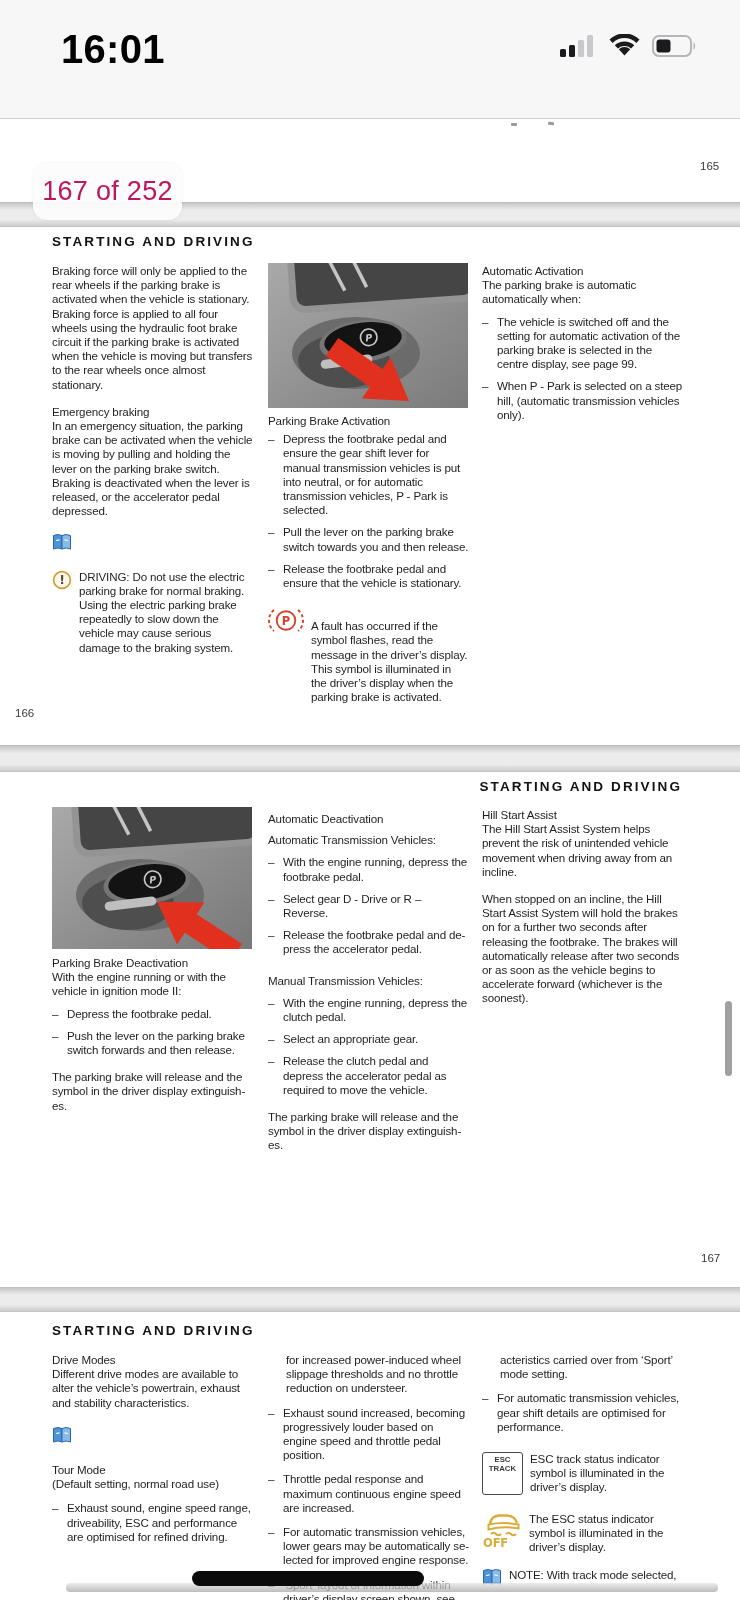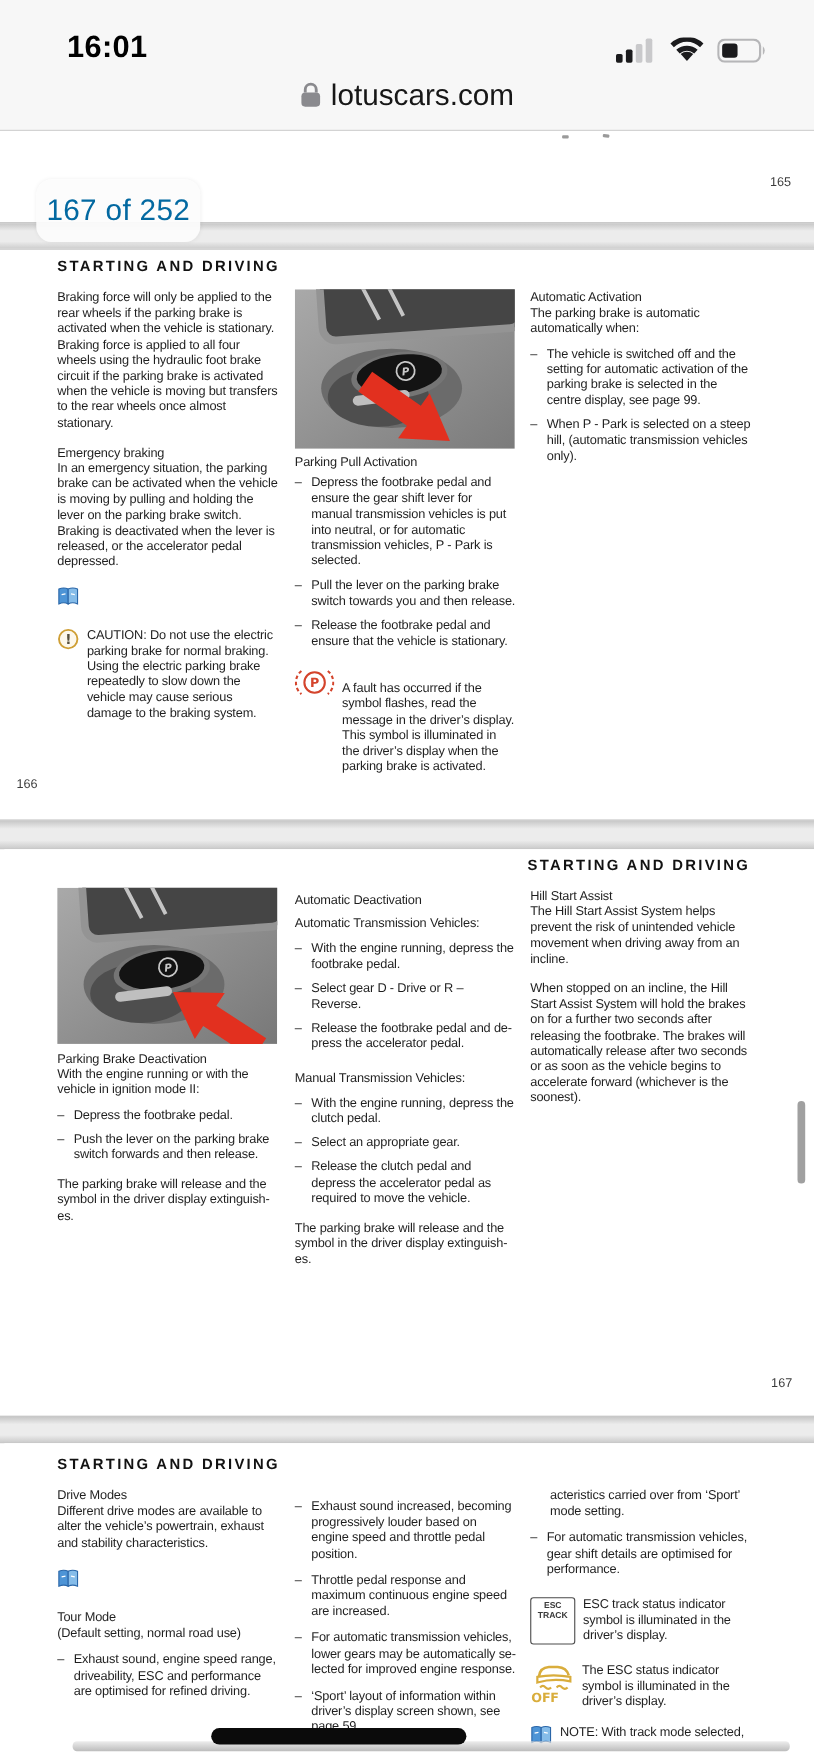--- a/index.html
+++ b/index.html
@@ -2,21 +2,21 @@
 <html><head>
 <meta charset="utf-8">
 <style>
   *{margin:0;padding:0;box-sizing:border-box}
   html,body{background:#ffffff}
   body{font-family:"Liberation Sans",sans-serif;-webkit-font-smoothing:antialiased}
   #screen{position:relative;width:740px;height:1600px;background:#fff;overflow:hidden}
 
   
   .chrome{position:absolute;top:0;left:0;width:740px;height:119px;background:#f7f7f7;border-bottom:1px solid #cfcfcf;z-index:40}
-  .time{position:absolute;left:61px;top:27px;font-size:28px;font-weight:700;color:#000;letter-spacing:.3px}
+  .time{position:absolute;left:61px;top:27px;font-size:40px;font-weight:700;color:#000;letter-spacing:.3px}
   .sicons{position:absolute;right:44px;top:34px;display:flex;align-items:center;gap:11px}
   .urlrow{position:absolute;top:71px;left:0;width:100%;display:flex;justify-content:center;align-items:center;gap:9px}
   .urltext{font-size:27px;color:#171717}
 
   
   .pdfpage{position:absolute;left:4px;width:740px;background:#fff}
   .sechead{position:absolute;font-size:13.5px;font-weight:700;letter-spacing:2.1px;color:#121212;white-space:nowrap}
   .col{position:absolute;width:201px;font-size:11.6px;line-height:14.2px;color:#1f1f1f;letter-spacing:-.15px}
   .b{font-weight:400}
   .gap{margin-top:13px}
@@ -30,21 +30,21 @@
   .iconrow .ic-t{flex:1;margin-left:7px}
   .indent{padding-left:18px}
   .pagenum{position:absolute;font-size:11.5px;color:#3c3c3c}
   .photo{display:block}
 
   
   .band{position:absolute;left:0;width:740px;background:linear-gradient(#c7c7c7,#ececec 30%,#ececec 72%,#cdcdcd);border-top:1px solid #bdbdbd;border-bottom:1px solid #c4c4c4}
 
   
   .pill{position:absolute;left:33px;top:163px;width:149px;height:57px;background:rgba(252,252,252,.93);border-radius:14px;z-index:50;display:flex;align-items:center;justify-content:center;box-shadow:0 0 4px rgba(0,0,0,.06)}
-  .pill span{font-size:27px;color:#0369a1;letter-spacing:.3px}
+  .pill span{font-size:27px;color:#be185d;letter-spacing:.3px}
   .vscroll{position:absolute;left:725px;top:1001px;width:7px;height:75px;background:#8f8f8f;border-radius:4px;opacity:.85;z-index:50}
   .blackpill{position:absolute;left:192px;top:1571px;width:232px;height:15px;background:#0b0b0b;border-radius:8px;z-index:52}
   .graybar{position:absolute;left:66px;top:1583px;width:652px;height:9px;background:linear-gradient(#e6e6e6,#a2a2a2);border-radius:4px;opacity:.72;z-index:51}
   .speck{position:absolute;width:6px;height:3px;background:#9a9a9a;border-radius:1px;z-index:41}
 
   
   .esctrack{width:41px;border:1.5px solid #4a4a4a;border-radius:3px;padding:2px 0;text-align:center;font-size:7.8px;font-weight:700;line-height:9px;color:#3a3a3a;letter-spacing:0;background:#fff}
 
   svg text{font-family:"DejaVu Sans",sans-serif}
 </style>
@@ -66,27 +66,20 @@
         <path d="M16.5 21.5 L10.8 15.2 a8.7 8.7 0 0 1 11.4 0 Z" fill="#1b1b1d"></path>
         <path d="M6.8 11.2 a14.5 14.5 0 0 1 19.4 0 l-3.1 3.4 a10 10 0 0 0 -13.2 0 Z" fill="#1b1b1d"></path>
         <path d="M1.5 5.5 a21.5 21.5 0 0 1 30 0 l-3.1 3.4 a17 17 0 0 0 -23.8 0 Z" fill="#1b1b1d"></path>
       </svg>
       <svg width="44" height="22" viewBox="0 0 44 22">
         <rect x="1" y="1" width="38" height="20" rx="6" fill="none" stroke="#b6b6b8" stroke-width="2"></rect>
         <rect x="4.5" y="4.5" width="14" height="13" rx="3" fill="#1b1b1d"></rect>
         <path d="M41.5 7 a5.5 5.5 0 0 1 0 8 Z" fill="#b6b6b8"></path>
       </svg>
     </div>
-    <div class="urlrow">
-      <svg width="19" height="25" viewBox="0 0 19 25">
-        <path d="M4.5 10 V7.5 a5 5 0 0 1 10 0 V10" fill="none" stroke="#8a8a8e" stroke-width="2.6"></path>
-        <rect x="1" y="10" width="17" height="13" rx="3.5" fill="#8a8a8e"></rect>
-      </svg>
-      <span class="urltext">lotuscars.com</span>
-    </div>
   </div>
 
   <div class="speck" style="left:511px;top:123px"></div>
   <div class="speck" style="left:548px;top:122px;transform:rotate(8deg)"></div>
 
   <div class="pdfpage" style="top:120px;height:82px">
     <div class="pagenum" style="left:696px;top:40px">165</div>
   </div>
 
   <div class="band" style="top:202px;height:25px"></div>
@@ -114,21 +107,21 @@
         </span>
       </div>
 
       <div class="iconrow gap-s">
         <span class="ic">
           <svg width="20" height="20" viewBox="0 0 20 20">
             <circle cx="10" cy="10" r="8.4" fill="#fdf8ec" stroke="#cf9f35" stroke-width="1.7"></circle>
             <text x="10" y="14.4" font-size="12.5" font-weight="bold" fill="#57503f" text-anchor="middle">!</text>
           </svg>
         </span>
-        <span class="ic-t"><span class="b">CAUTION:</span> <span>Do not use the electric parking brake for normal braking. Using the electric parking brake repeatedly to slow down the vehicle may cause serious damage to the braking system.</span></span>
+        <span class="ic-t"><span class="b">DRIVING:</span> <span>Do not use the electric parking brake for normal braking. Using the electric parking brake repeatedly to slow down the vehicle may cause serious damage to the braking system.</span></span>
       </div>
     </div>
 
     <div class="col" style="left:264px;top:35px">
       <svg class="photo" width="200" height="145" viewBox="0 0 200 145">
         <defs>
           <linearGradient id="pbg1" x1="0" y1="0" x2="1" y2="1">
             <stop offset="0" stop-color="#a9a9a9"></stop>
               <stop offset="1" stop-color="#7b7b7b"></stop>
           </linearGradient>
@@ -144,21 +137,21 @@
           <ellipse cx="95" cy="78" rx="44" ry="21" fill="#757575"></ellipse>
           <ellipse cx="95" cy="77" rx="39" ry="17.5" fill="#131313"></ellipse>
           <circle cx="101" cy="75" r="8.3" fill="none" stroke="#c8c8c8" stroke-width="1.6"></circle>
           <text x="101" y="78.8" font-size="9.5" font-style="italic" font-weight="bold" fill="#c8c8c8" text-anchor="middle">P</text>
           <rect x="50" y="92" width="52" height="9" rx="4.5" fill="#bfbfbf"></rect>
         </g>
         <g transform="translate(64 84) rotate(35)">
           <path d="M0 -11 L54 -11 L54 -25 L94 0 L54 25 L54 11 L0 11 Z" fill="#e2301f"></path>
         </g>
       </svg>
-      <div class="b" style="margin-top:6px">Parking Pull Activation</div>
+      <div class="b" style="margin-top:6px">Parking Brake Activation</div>
       <div class="li" style="margin-top:4px">
           <span class="dash">–</span>
           <span class="li-t">Depress the footbrake pedal and ensure the gear shift lever for manual transmission vehicles is put into neutral, or for automatic transmission vehicles, P - Park is selected.</span>
         </div>
       <div class="li">
           <span class="dash">–</span>
           <span class="li-t">Pull the lever on the parking brake switch towards you and then release.</span>
         </div>
       <div class="li">
           <span class="dash">–</span>
@@ -303,20 +296,21 @@
       </div>
       <div class="b" style="margin-top:16px">Tour Mode</div>
       <div>(Default setting, normal road use)</div>
       <div class="li" style="margin-top:10px">
           <span class="dash">–</span>
           <span class="li-t">Exhaust sound, engine speed range, driveability, ESC and performance are optimised for refined driving.</span>
         </div>
     </div>
 
     <div class="col" style="left:264px;top:41px">
+      <div class="indent">for increased power-induced wheel slippage thresholds and no throttle reduction on understeer.</div>
       <div class="li" style="margin-top:10px">
           <span class="dash">–</span>
           <span class="li-t">Exhaust sound increased, becoming progressively louder based on engine speed and throttle pedal position.</span>
         </div>
       <div class="li" style="margin-top:10px">
           <span class="dash">–</span>
           <span class="li-t">Throttle pedal response and maximum continuous engine speed are increased.</span>
         </div>
       <div class="li" style="margin-top:10px">
           <span class="dash">–</span>

